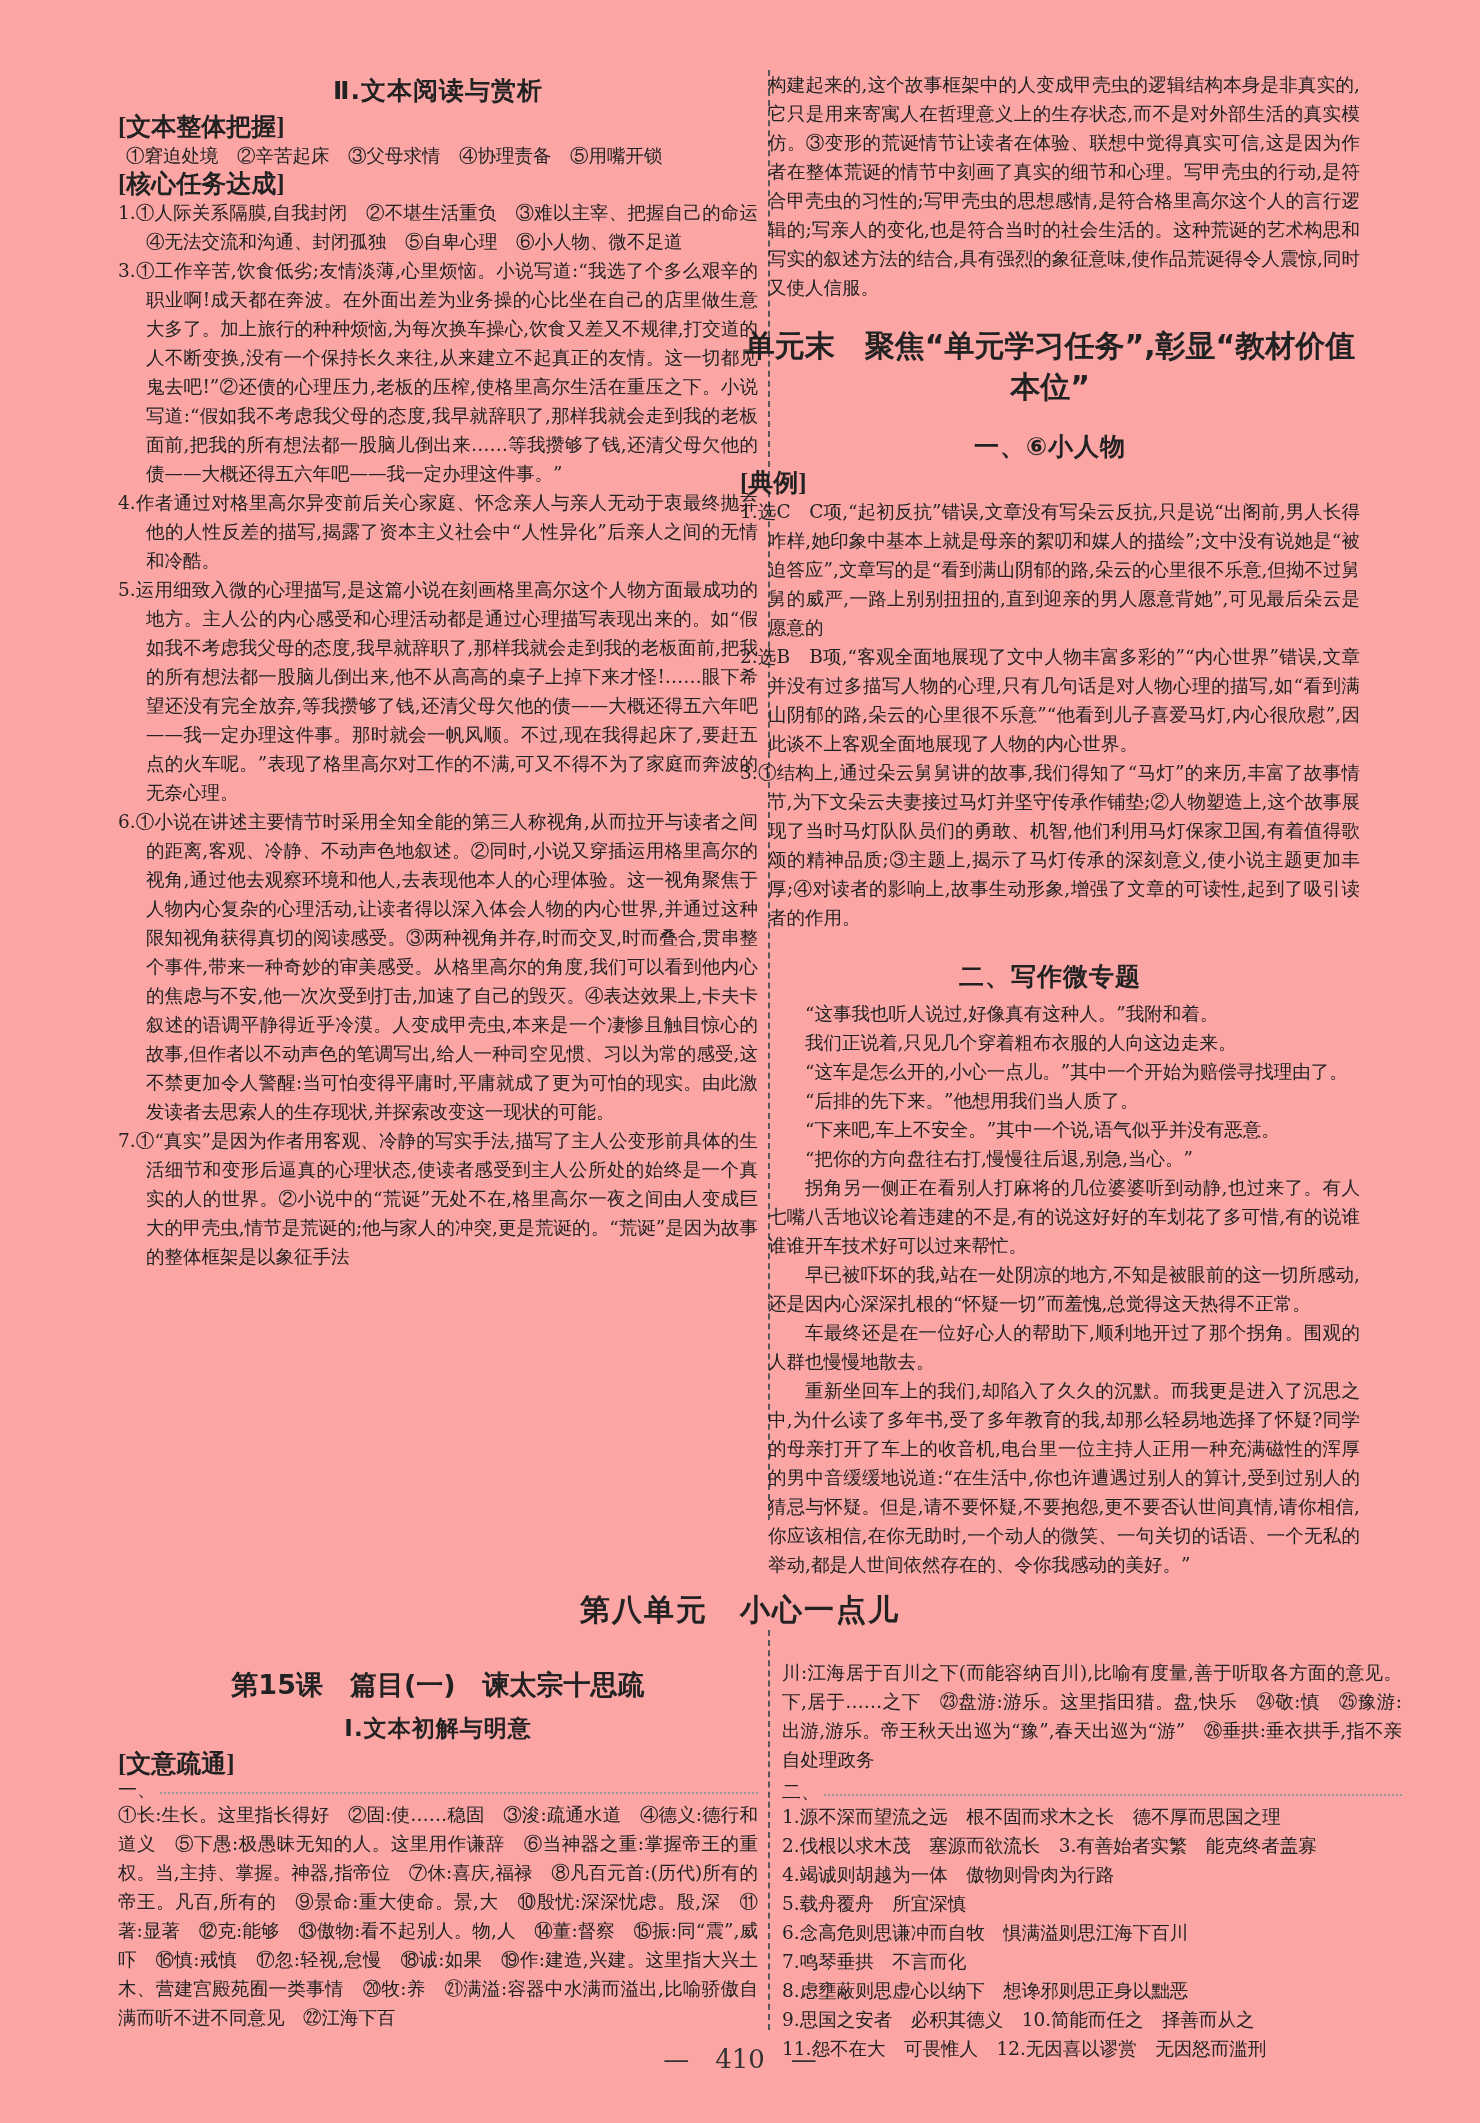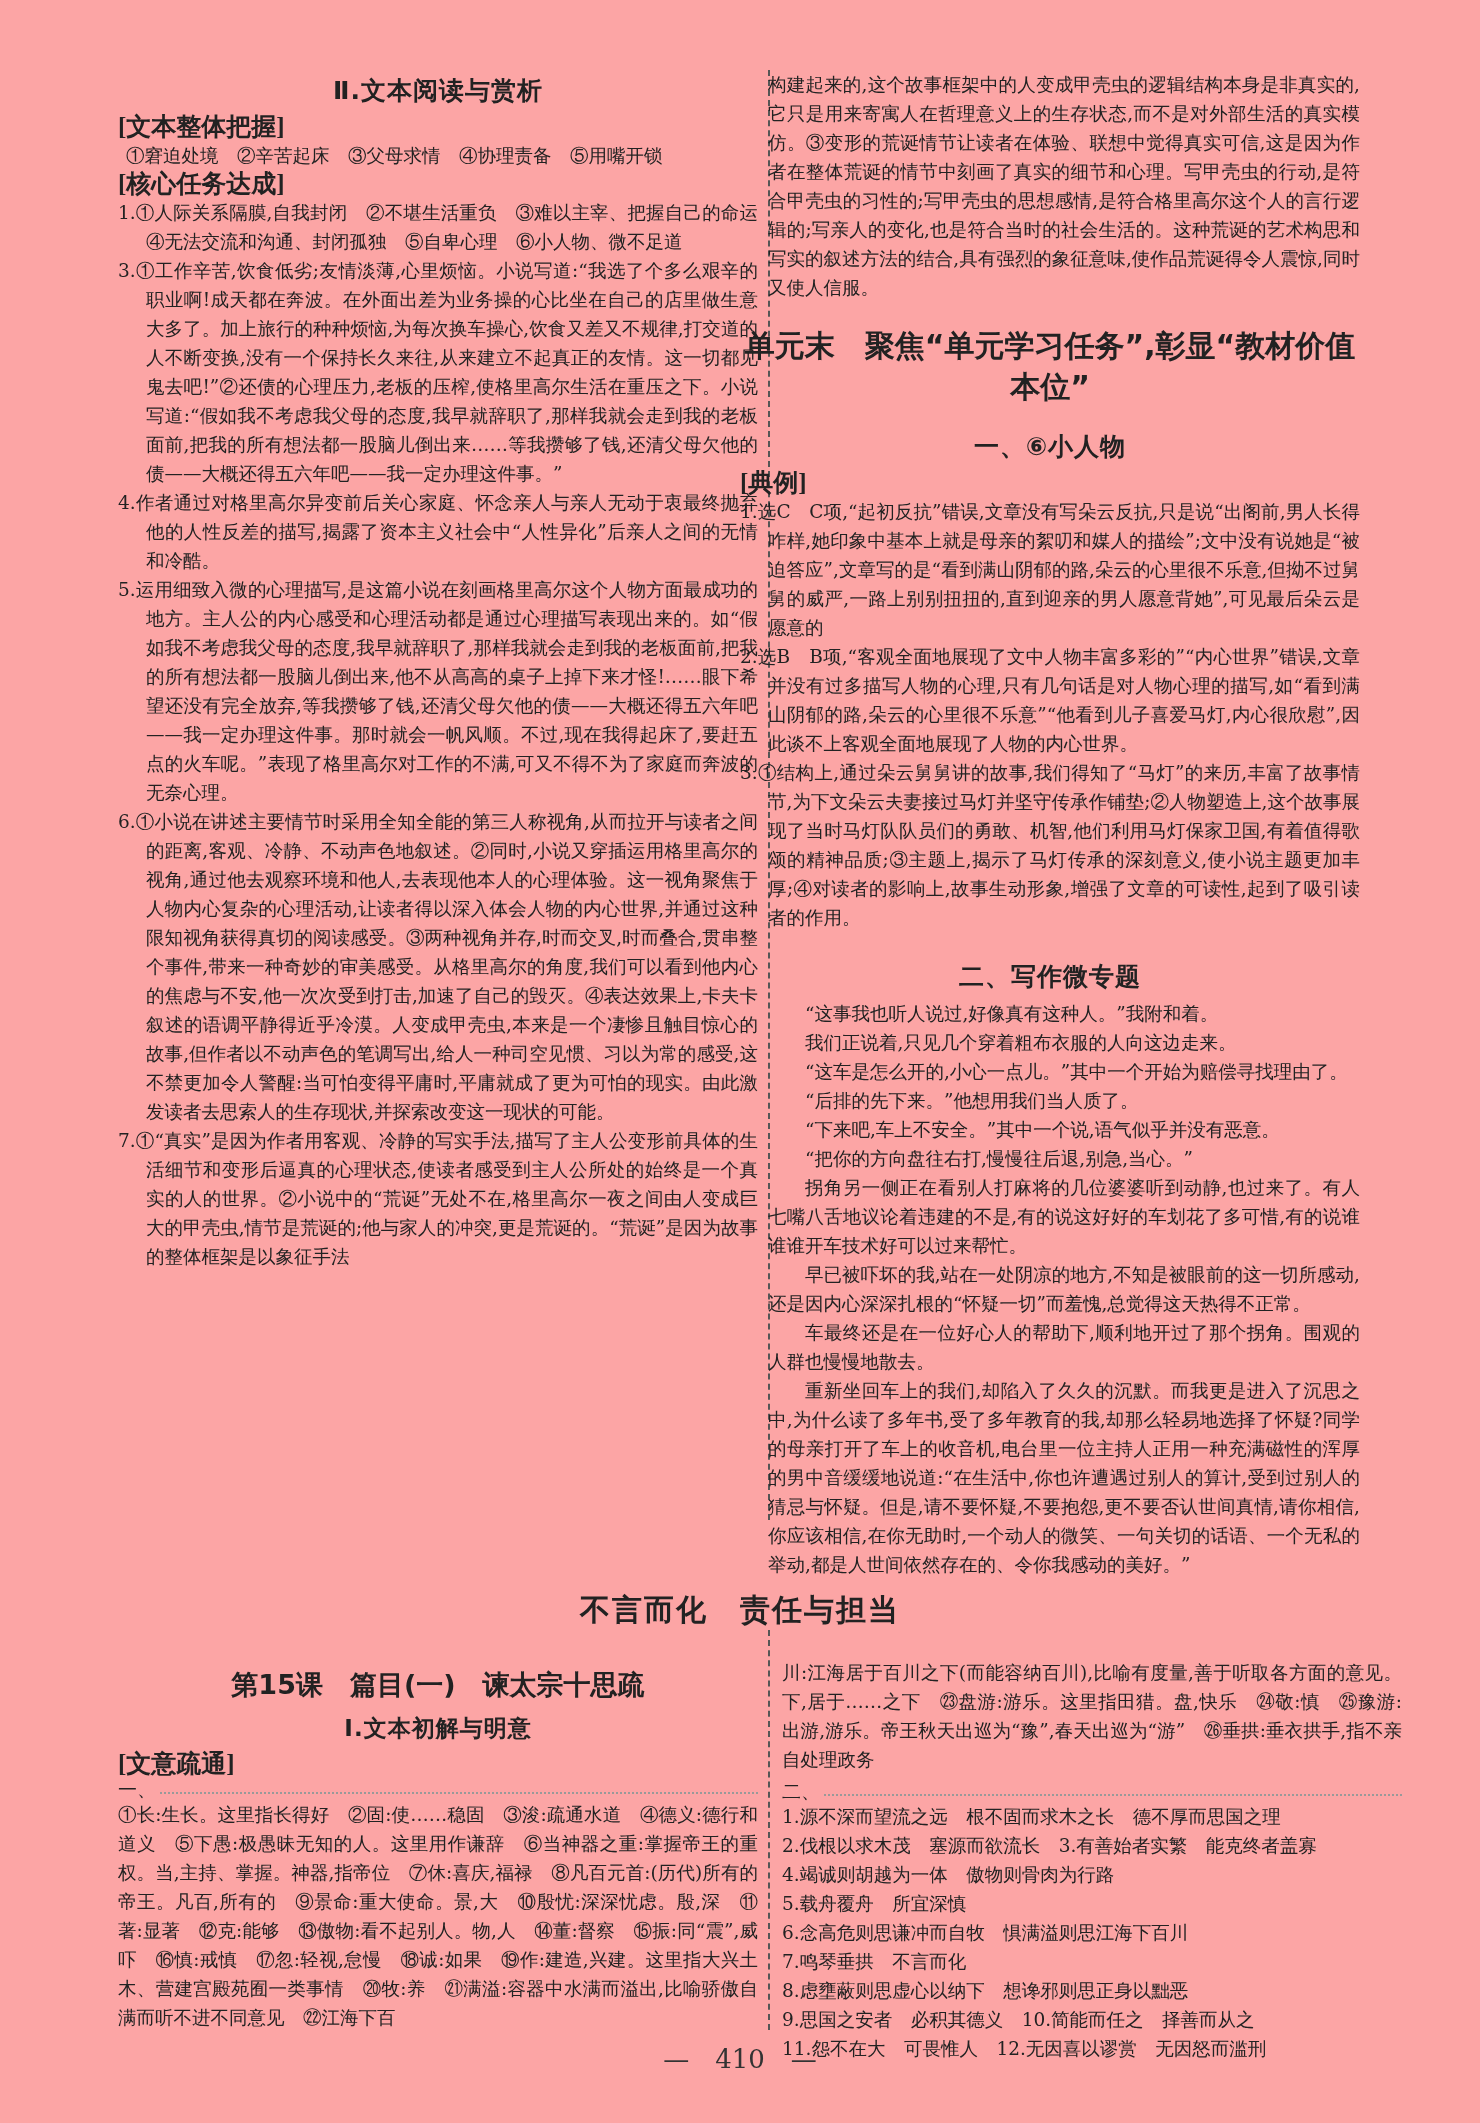--- a/index.html
+++ b/index.html
@@ -62,21 +62,21 @@
     <div class="p indent" style="padding-left:28px">“这车是怎么开的,小心一点儿。”其中一个开始为赔偿寻找理由了。</div>
     <div class="p indent" style="padding-left:28px">“后排的先下来。”他想用我们当人质了。</div>
     <div class="p indent" style="padding-left:28px">“下来吧,车上不安全。”其中一个说,语气似乎并没有恶意。</div>
     <div class="p indent" style="padding-left:28px">“把你的方向盘往右打,慢慢往后退,别急,当心。”</div>
     <div class="p indent" style="padding-left:28px">拐角另一侧正在看别人打麻将的几位婆婆听到动静,也过来了。有人七嘴八舌地议论着违建的不是,有的说这好好的车划花了多可惜,有的说谁谁谁开车技术好可以过来帮忙。</div>
     <div class="p indent" style="padding-left:28px">早已被吓坏的我,站在一处阴凉的地方,不知是被眼前的这一切所感动,还是因内心深深扎根的“怀疑一切”而羞愧,总觉得这天热得不正常。</div>
     <div class="p indent" style="padding-left:28px">车最终还是在一位好心人的帮助下,顺利地开过了那个拐角。围观的人群也慢慢地散去。</div>
     <div class="p indent" style="padding-left:28px">重新坐回车上的我们,却陷入了久久的沉默。而我更是进入了沉思之中,为什么读了多年书,受了多年教育的我,却那么轻易地选择了怀疑?同学的母亲打开了车上的收音机,电台里一位主持人正用一种充满磁性的浑厚的男中音缓缓地说道:“在生活中,你也许遭遇过别人的算计,受到过别人的猜忌与怀疑。但是,请不要怀疑,不要抱怨,更不要否认世间真情,请你相信,你应该相信,在你无助时,一个动人的微笑、一句关切的话语、一个无私的举动,都是人世间依然存在的、令你我感动的美好。”</div>
   </div>
 
-  <div class="unit-title">不言而化　责任与担当</div>
+  <div class="unit-title">第八单元　小心一点儿</div>
 
   <div class="col-left-bottom">
     <div class="lesson-title">第15课　篇目(一)　谏太宗十思疏</div>
     <div class="h2" style="font-size:23px; margin-top:10px">Ⅰ.文本初解与明意</div>
     <div class="tag">[文意疏通]</div>
     <div class="dotted-line">
       <span>一、</span>
       <span class="fill"></span>
     </div>
     <div class="p">①长:生长。这里指长得好　②固:使……稳固　③浚:疏通水道　④德义:德行和道义　⑤下愚:极愚昧无知的人。这里用作谦辞　⑥当神器之重:掌握帝王的重权。当,主持、掌握。神器,指帝位　⑦休:喜庆,福禄　⑧凡百元首:(历代)所有的帝王。凡百,所有的　⑨景命:重大使命。景,大　⑩殷忧:深深忧虑。殷,深　⑪著:显著　⑫克:能够　⑬傲物:看不起别人。物,人　⑭董:督察　⑮振:同“震”,威吓　⑯慎:戒慎　⑰忽:轻视,怠慢　⑱诚:如果　⑲作:建造,兴建。这里指大兴土木、营建宫殿苑囿一类事情　⑳牧:养　㉑满溢:容器中水满而溢出,比喻骄傲自满而听不进不同意见　㉒江海下百</div>

